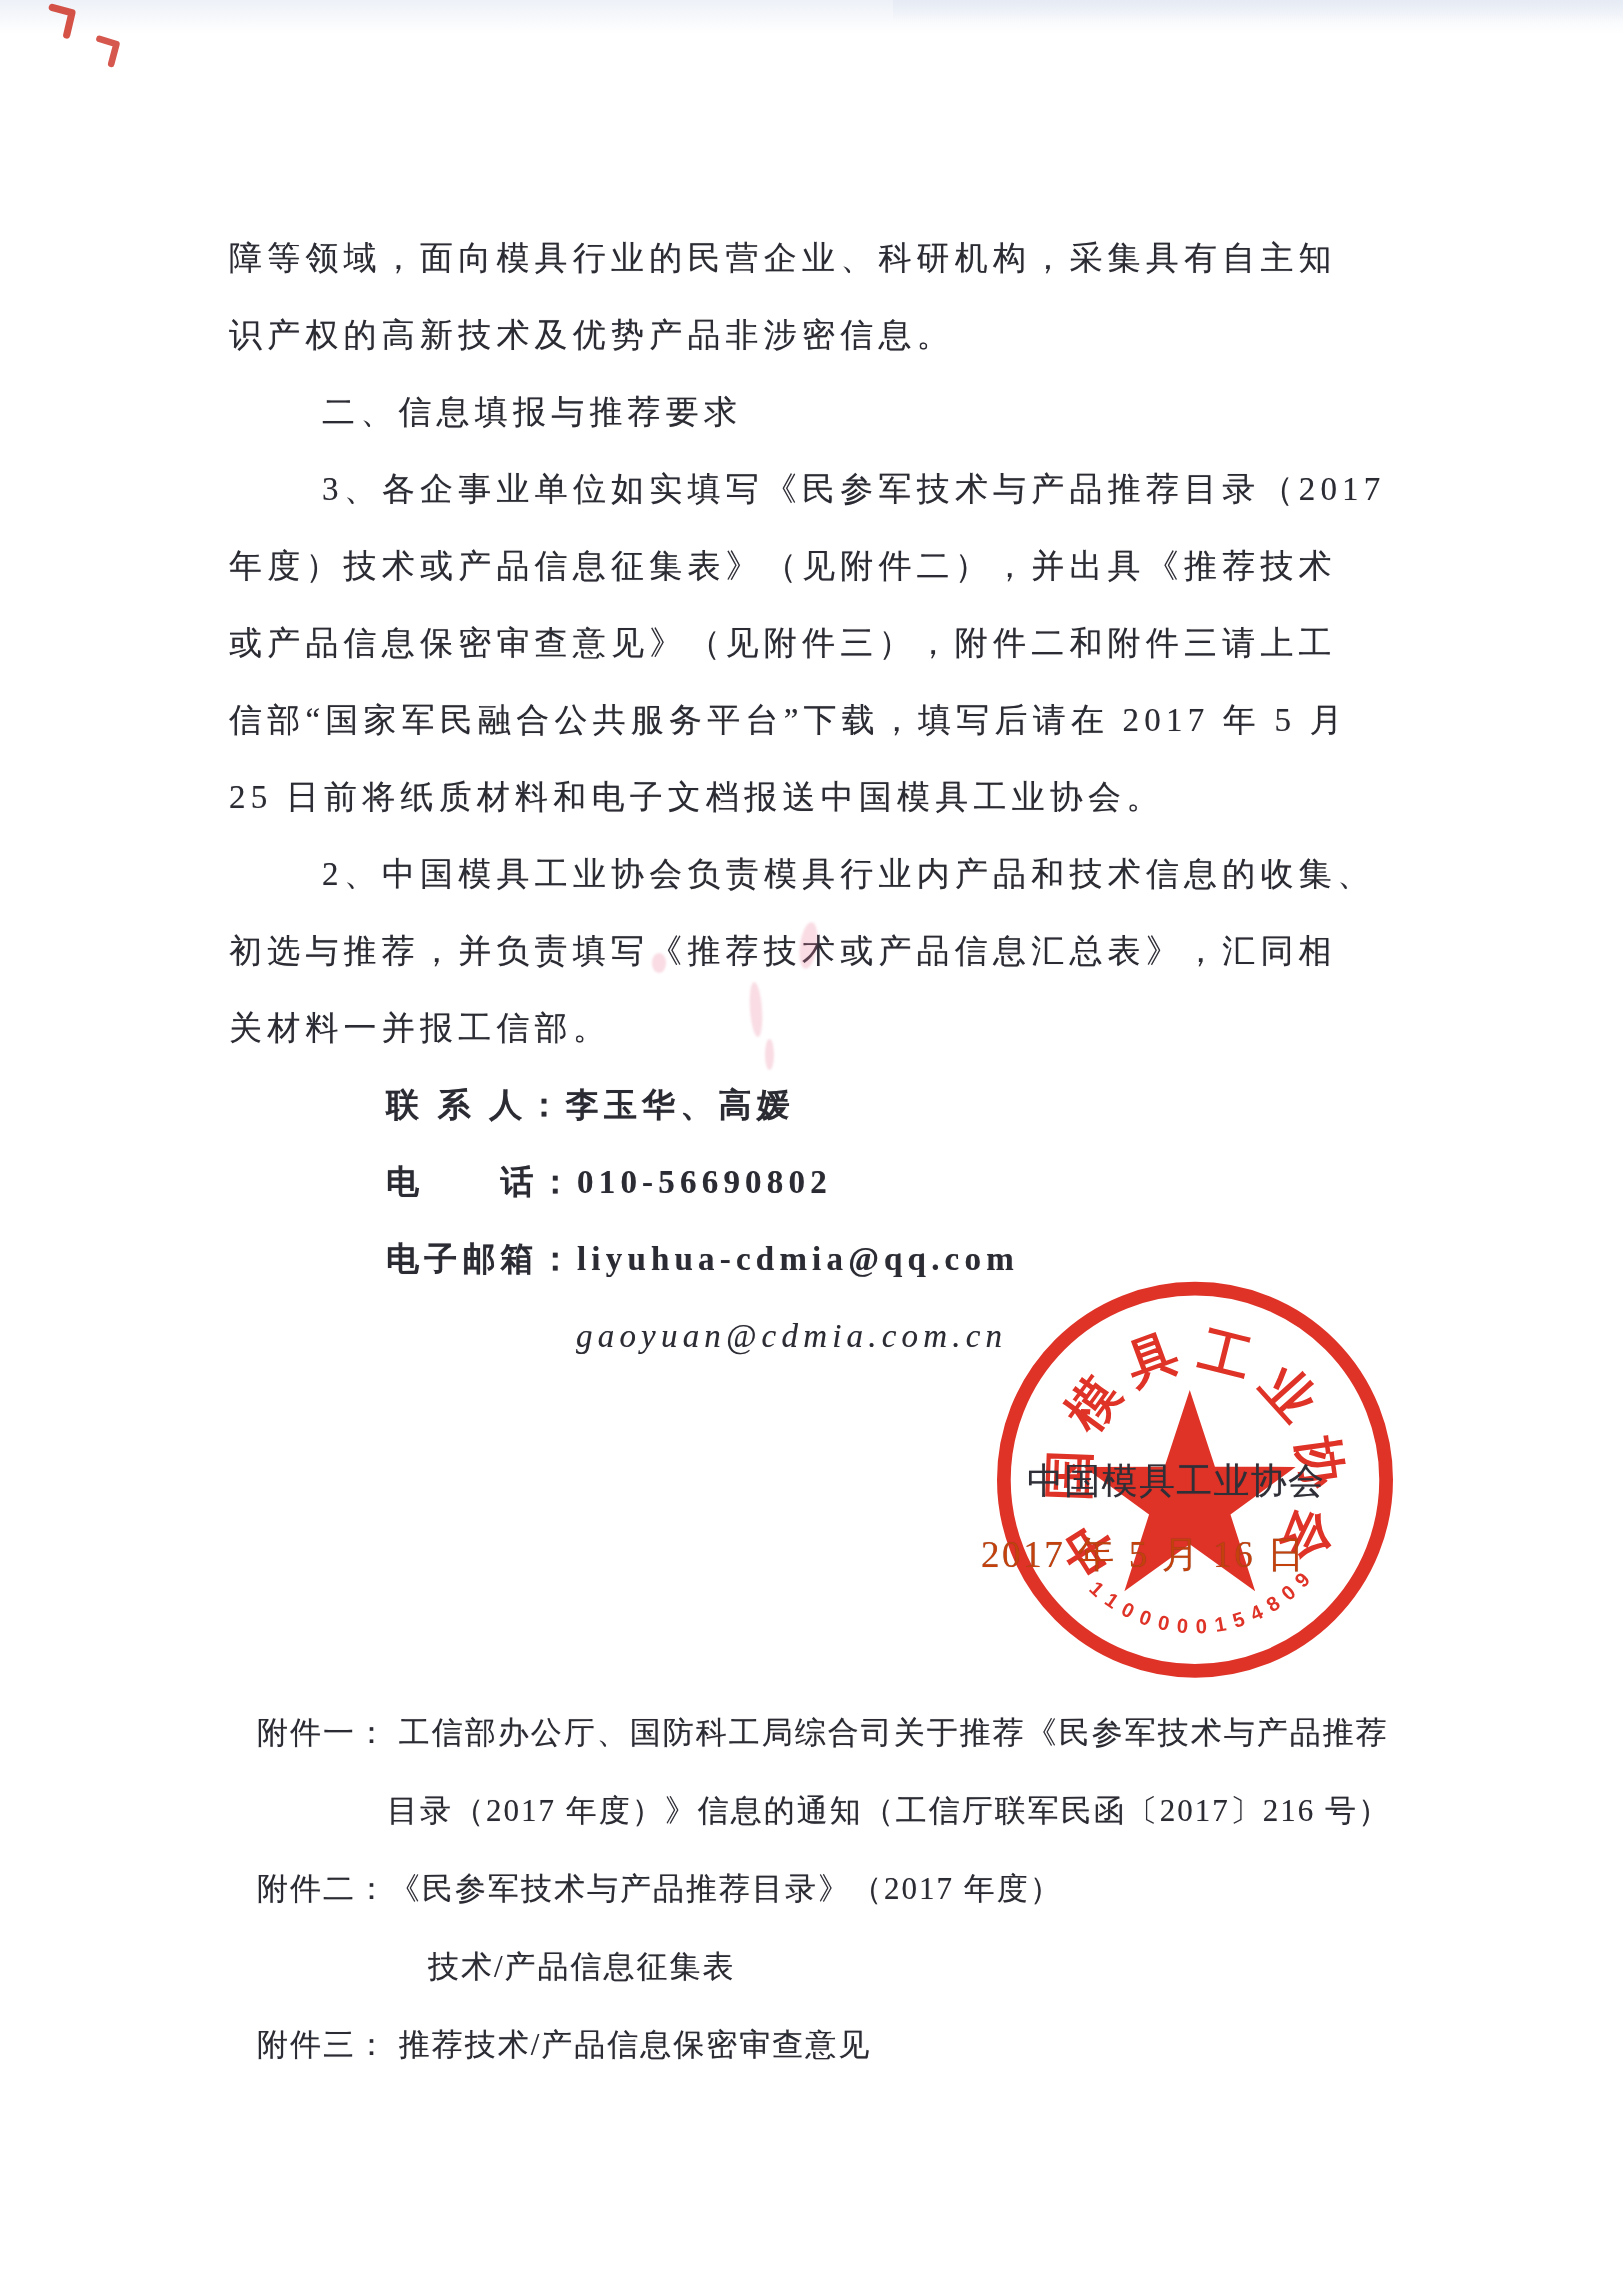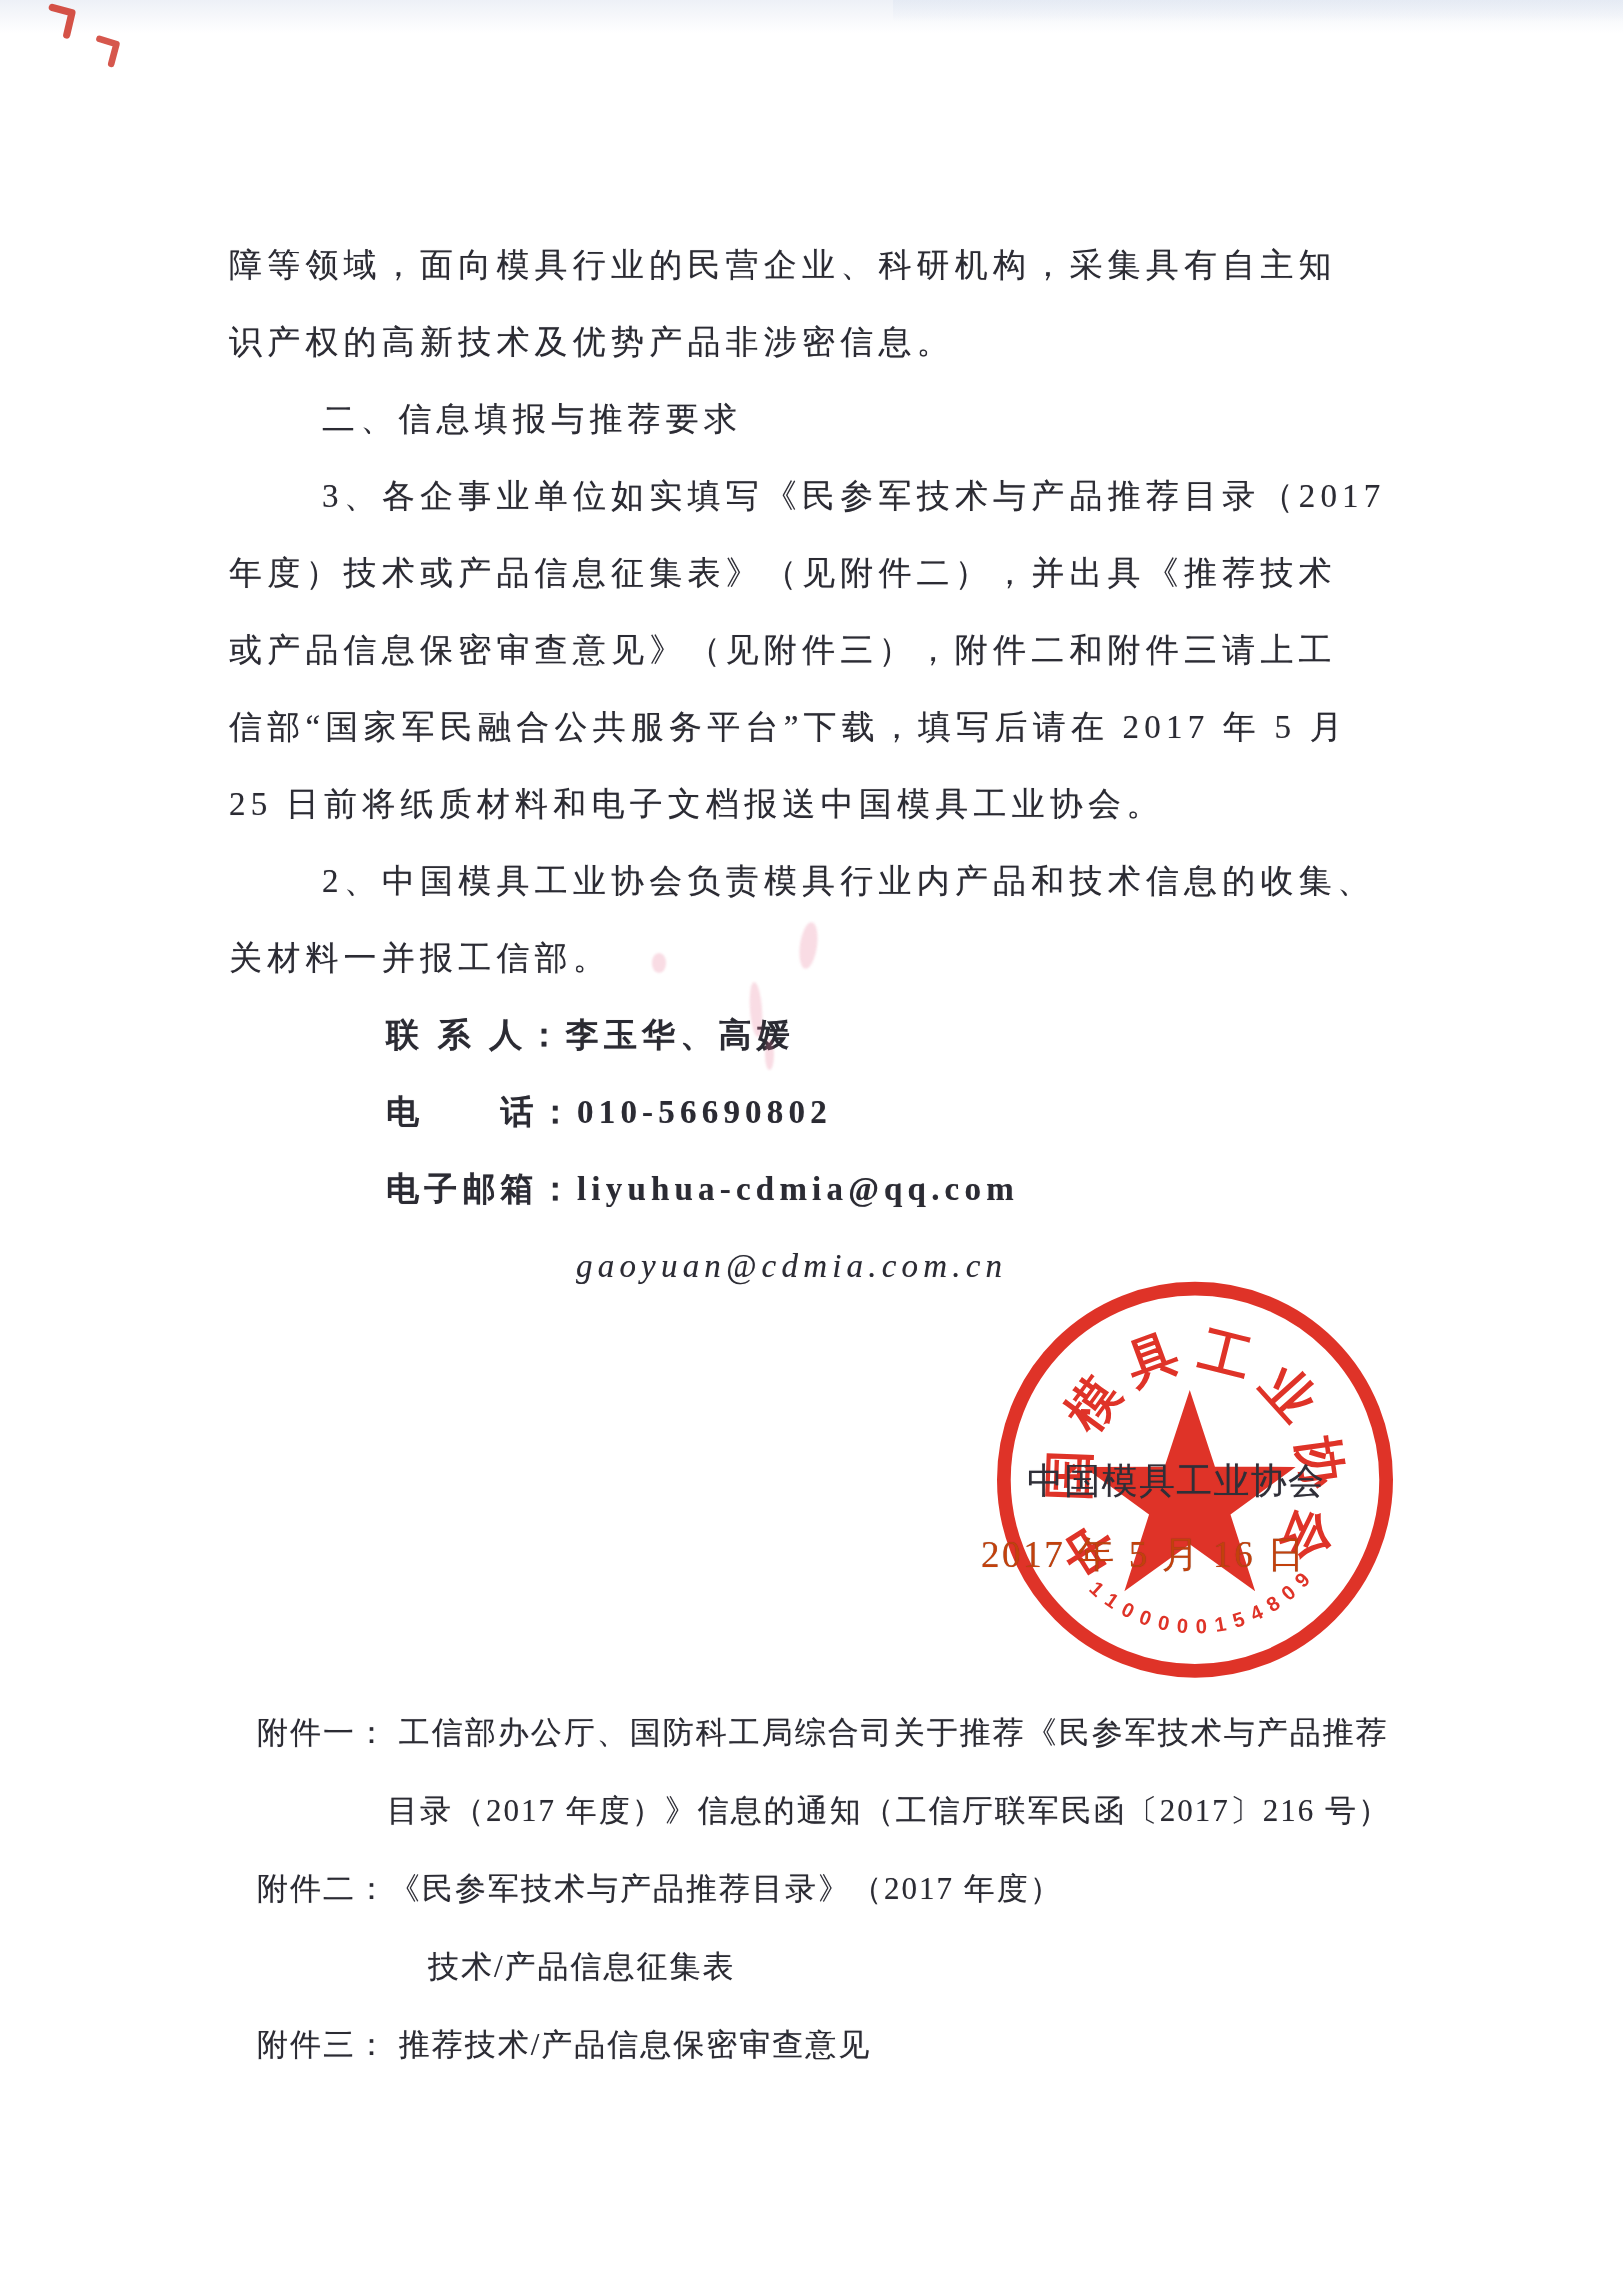--- a/index.html
+++ b/index.html
@@ -18,21 +18,21 @@
   }
   .scan-band2{
     position:absolute;right:0;top:0;width:45%;height:22px;
     background:linear-gradient(180deg,#dfe6f2 0%,rgba(255,255,255,0) 100%);
     opacity:.55;
   }
   
   .corner-marks{position:absolute;left:43px;top:1.3px;width:105px;height:72px;}
   
   .letter{
-    position:absolute;left:229px;top:227px;width:1172px;
+    position:absolute;left:229px;top:220px;width:1172px;
     font-size:33px;line-height:77px;letter-spacing:5.2px;
     color:#2b2b33;white-space:nowrap;
     text-shadow:0 0 0.7px rgba(43,43,56,.45);
   }
   .bline{height:77px;}
   .bline.para{padding-left:93px;}
   .bline.contact{padding-left:157px;font-weight:bold;}
   .bline.email2{padding-left:347px;font-style:italic;}
   
   .sig-org{
@@ -84,20 +84,21 @@
   <div class="letter" id="body-lines">
       <div class="bline none">障等领域，面向模具行业的民营企业、科研机构，采集具有自主知</div>
       <div class="bline none">识产权的高新技术及优势产品非涉密信息。</div>
       <div class="bline para">二、信息填报与推荐要求</div>
       <div class="bline para">3、各企事业单位如实填写《民参军技术与产品推荐目录（2017</div>
       <div class="bline none">年度）技术或产品信息征集表》（见附件二），并出具《推荐技术</div>
       <div class="bline none">或产品信息保密审查意见》（见附件三），附件二和附件三请上工</div>
       <div class="bline none">信部“国家军民融合公共服务平台”下载，填写后请在 2017 年 5 月</div>
       <div class="bline none">25 日前将纸质材料和电子文档报送中国模具工业协会。</div>
       <div class="bline para">2、中国模具工业协会负责模具行业内产品和技术信息的收集、</div>
+      <div class="bline none">初选与推荐，并负责填写《推荐技术或产品信息汇总表》，汇同相</div>
       <div class="bline none">关材料一并报工信部。</div>
       <div class="bline contact">联 系 人：李玉华、高媛</div>
       <div class="bline contact">电　　话：010-56690802</div>
       <div class="bline contact">电子邮箱：liyuhua-cdmia@qq.com</div>
       <div class="bline email2">gaoyuan@cdmia.com.cn</div>
     </div>
 
   <div class="stamp">
     <svg id="stamp-svg" viewBox="0 0 660 660">
         <circle cx="330" cy="325" r="292" fill="none" stroke="#dd2418" stroke-width="21"></circle>

